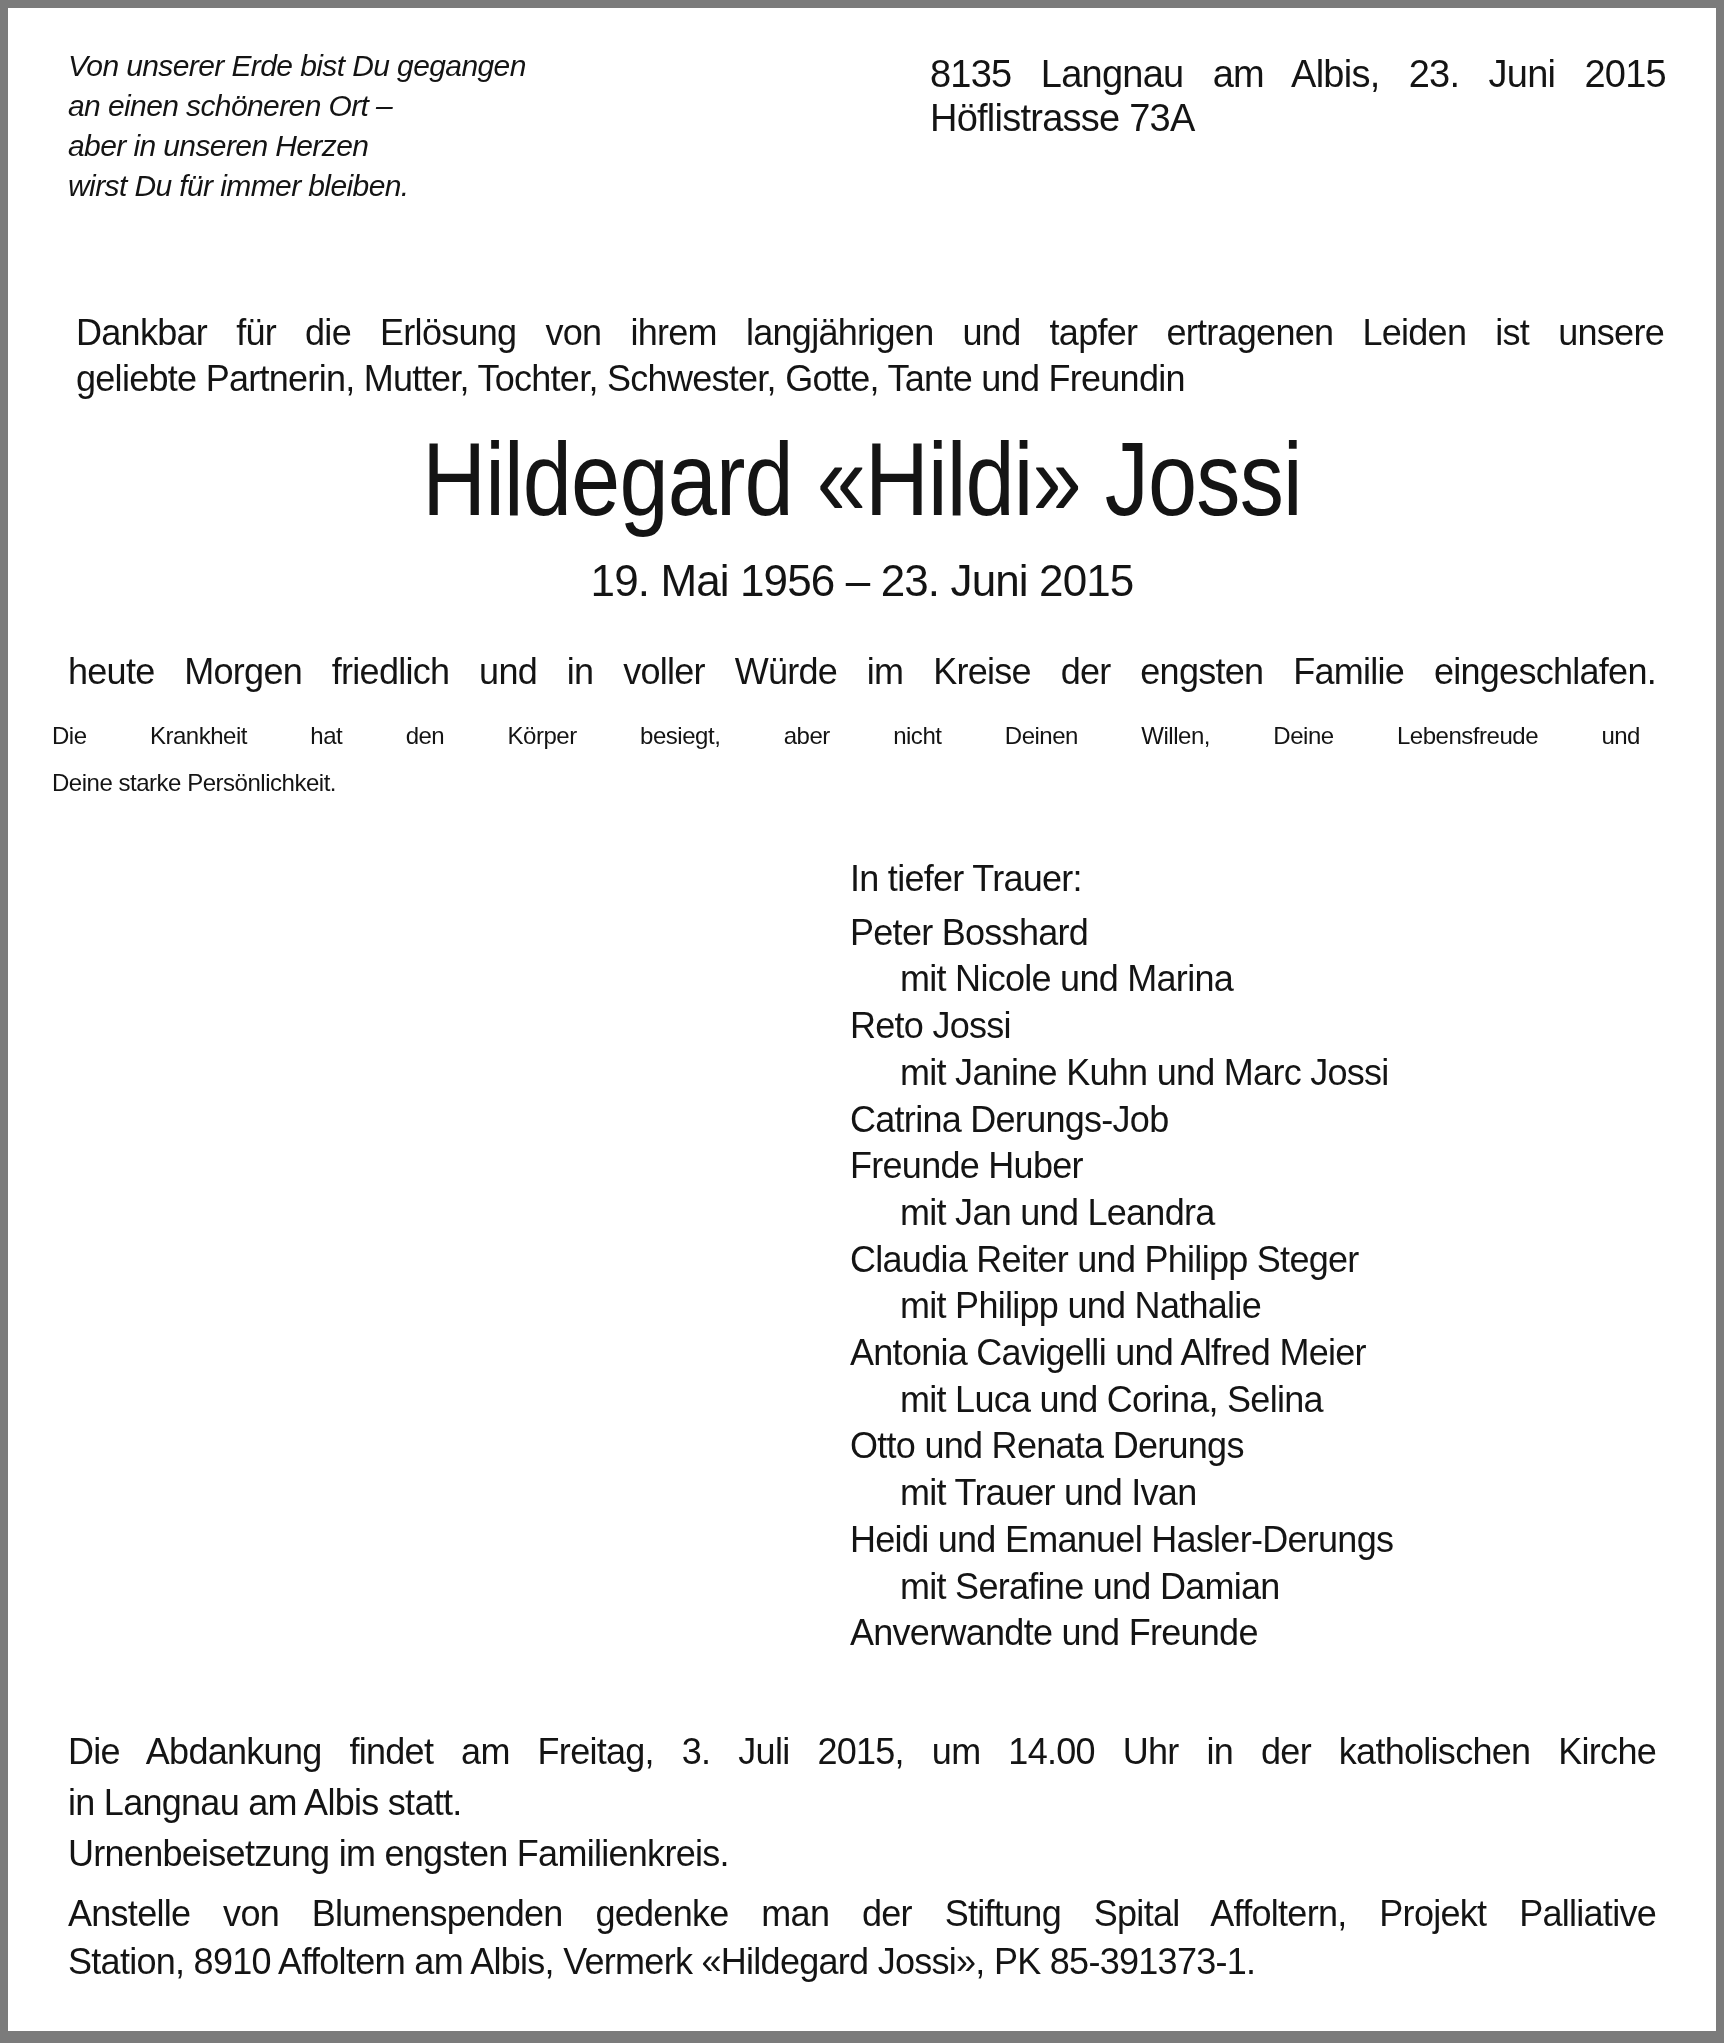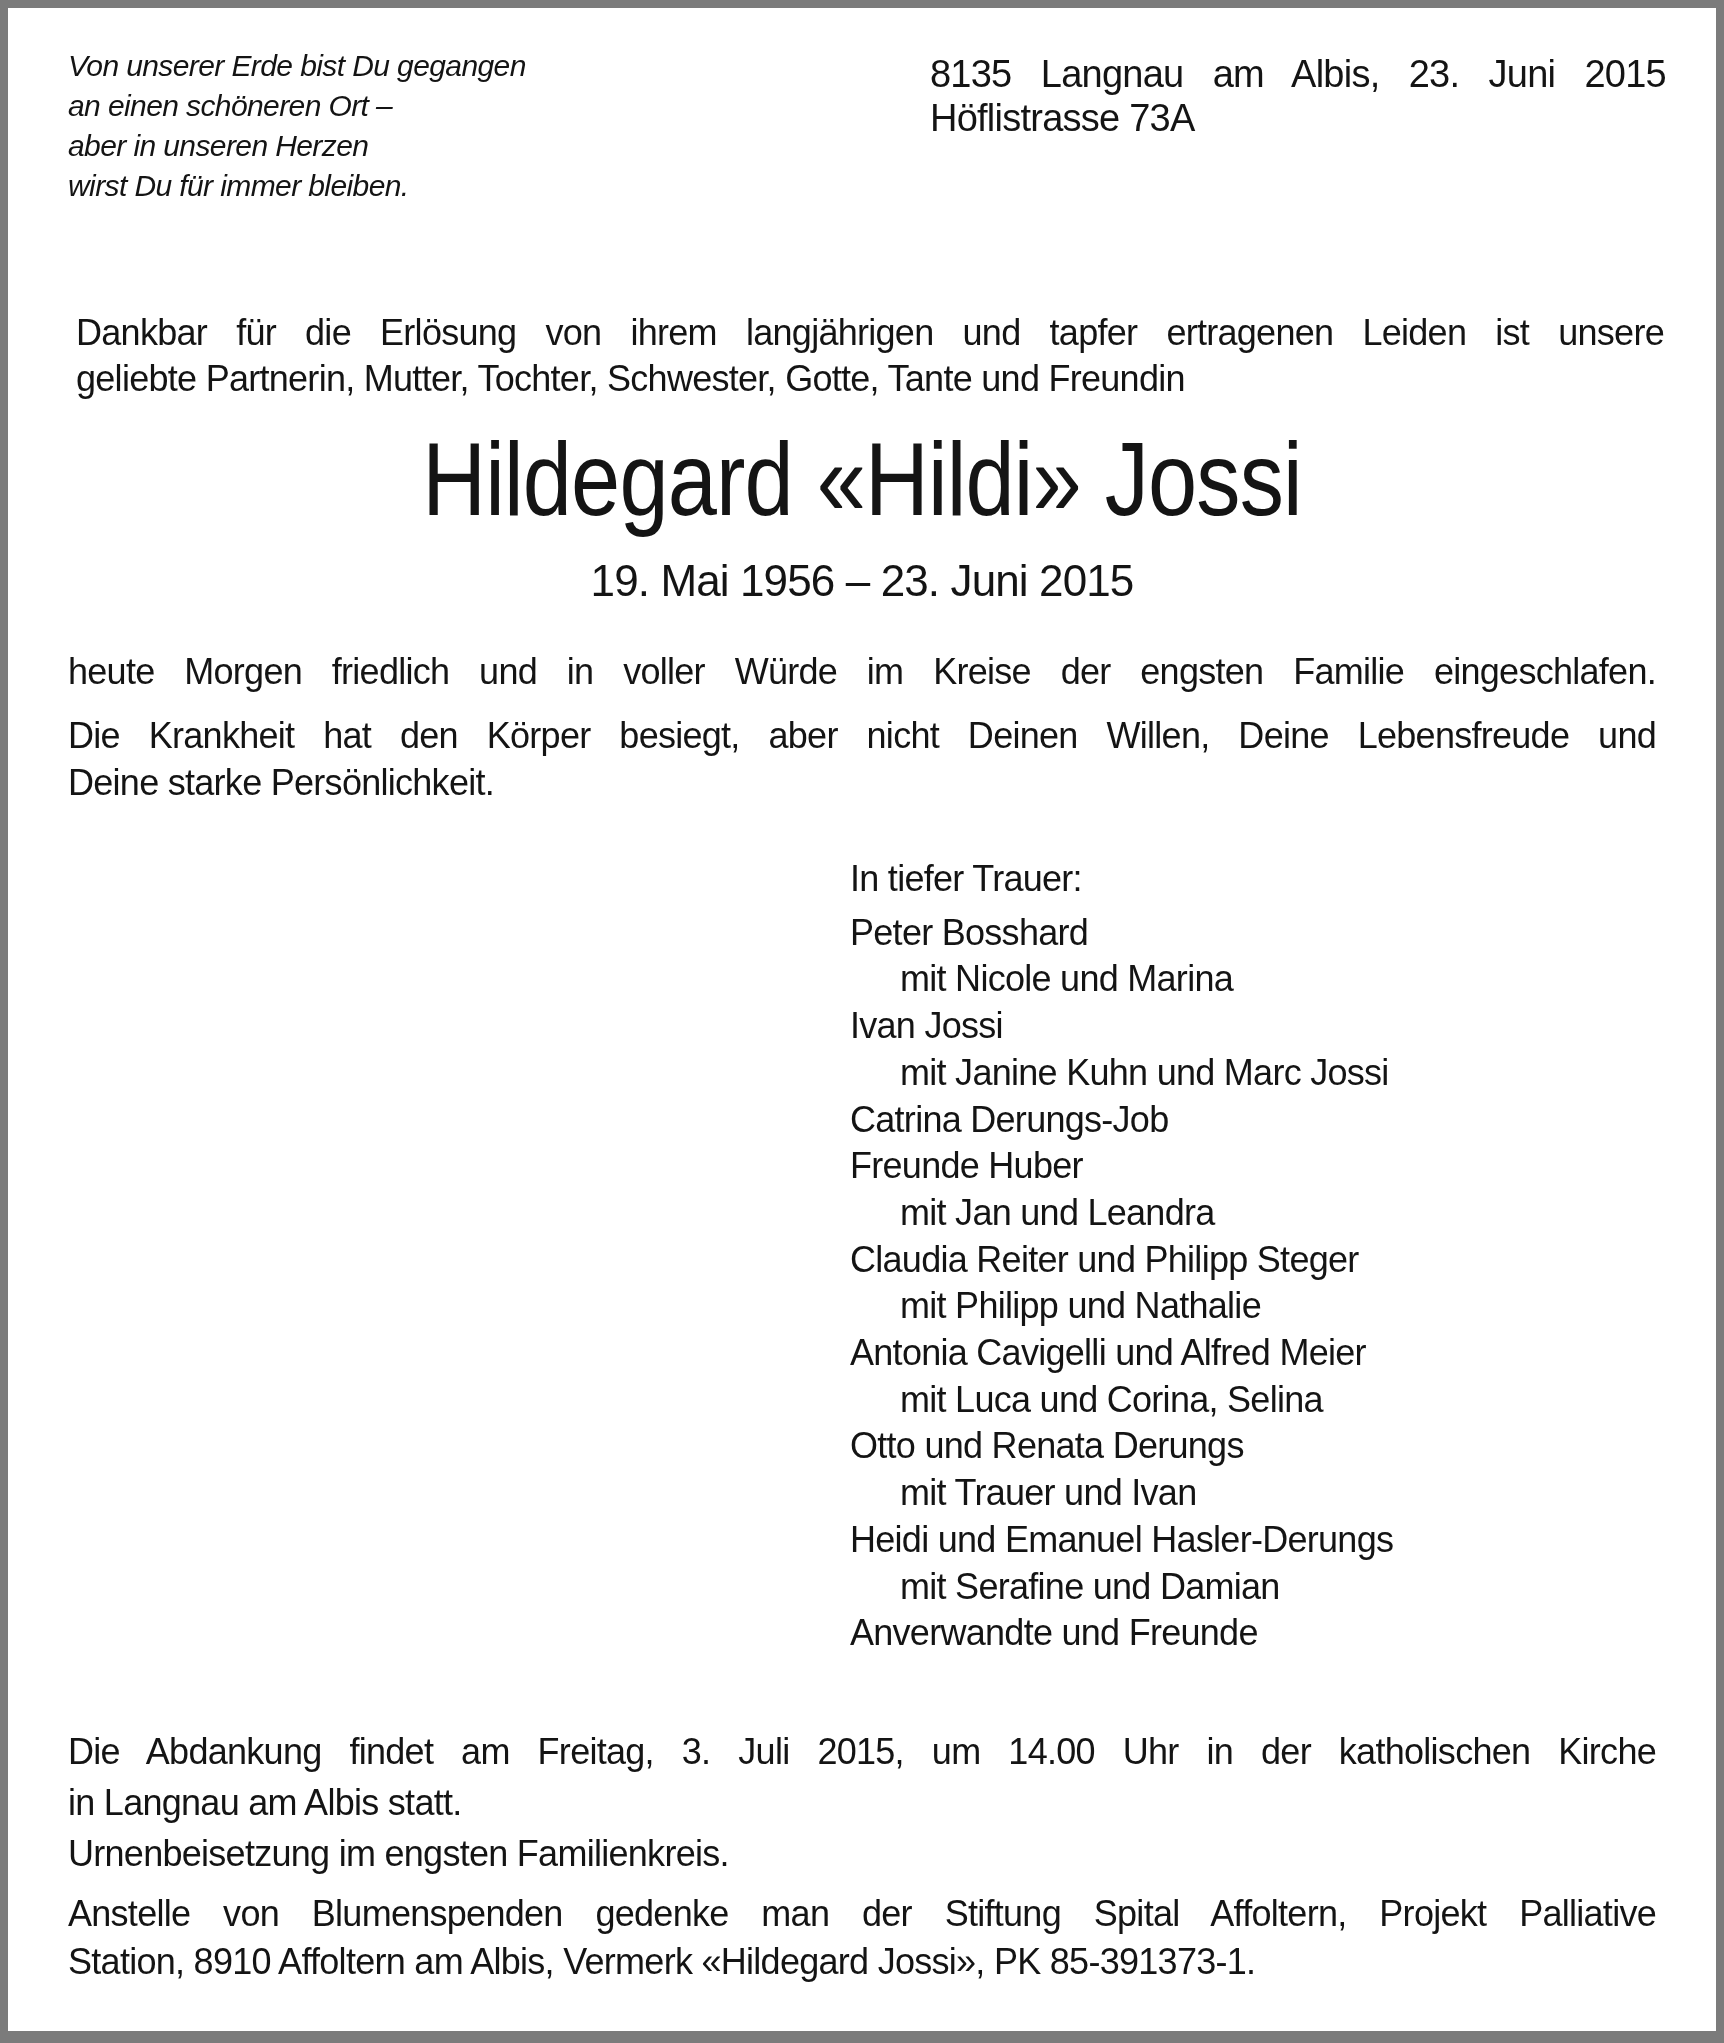--- a/index.html
+++ b/index.html
@@ -53,22 +53,22 @@
     text-align: center;
     font-size: 44px; line-height: 50px;
   }
 
   .passing-1 {
     left: 68px; top: 648px; width: 1588px;
     font-size: 36px; line-height: 47px;
   }
 
   .passing-2 {
-    left: 68px; top: 712px; width: 1588px;
-    font-size: 36px; line-height: 47px;
+    left: 52px; top: 712px; width: 1588px;
+    font-size: 24px; line-height: 47px;
   }
 
   .mourning {
     left: 850px; top: 856px; width: 806px;
     font-size: 36px; line-height: 46.7px;
   }
   .mourning-header { margin-bottom: 7px; }
   .entry.indent { padding-left: 50px; }
 
   .funeral {
@@ -114,21 +114,21 @@
 
   <div class="block passing-2">
     <div class="justify-line">Die Krankheit hat den Körper besiegt, aber nicht Deinen Willen, Deine Lebensfreude und</div>
     <div>Deine starke Persönlichkeit.</div>
   </div>
 
   <div class="block mourning">
     <div class="mourning-header">In tiefer Trauer:</div>
     <div class="entry">Peter Bosshard</div>
     <div class="entry indent">mit Nicole und Marina</div>
-    <div class="entry">Ivan Jossi</div>
+    <div class="entry">Reto Jossi</div>
     <div class="entry indent">mit Janine Kuhn und Marc Jossi</div>
     <div class="entry">Catrina Derungs-Job</div>
     <div class="entry">Freunde Huber</div>
     <div class="entry indent">mit Jan und Leandra</div>
     <div class="entry">Claudia Reiter und Philipp Steger</div>
     <div class="entry indent">mit Philipp und Nathalie</div>
     <div class="entry">Antonia Cavigelli und Alfred Meier</div>
     <div class="entry indent">mit Luca und Corina, Selina</div>
     <div class="entry">Otto und Renata Derungs</div>
     <div class="entry indent">mit Trauer und Ivan</div>

